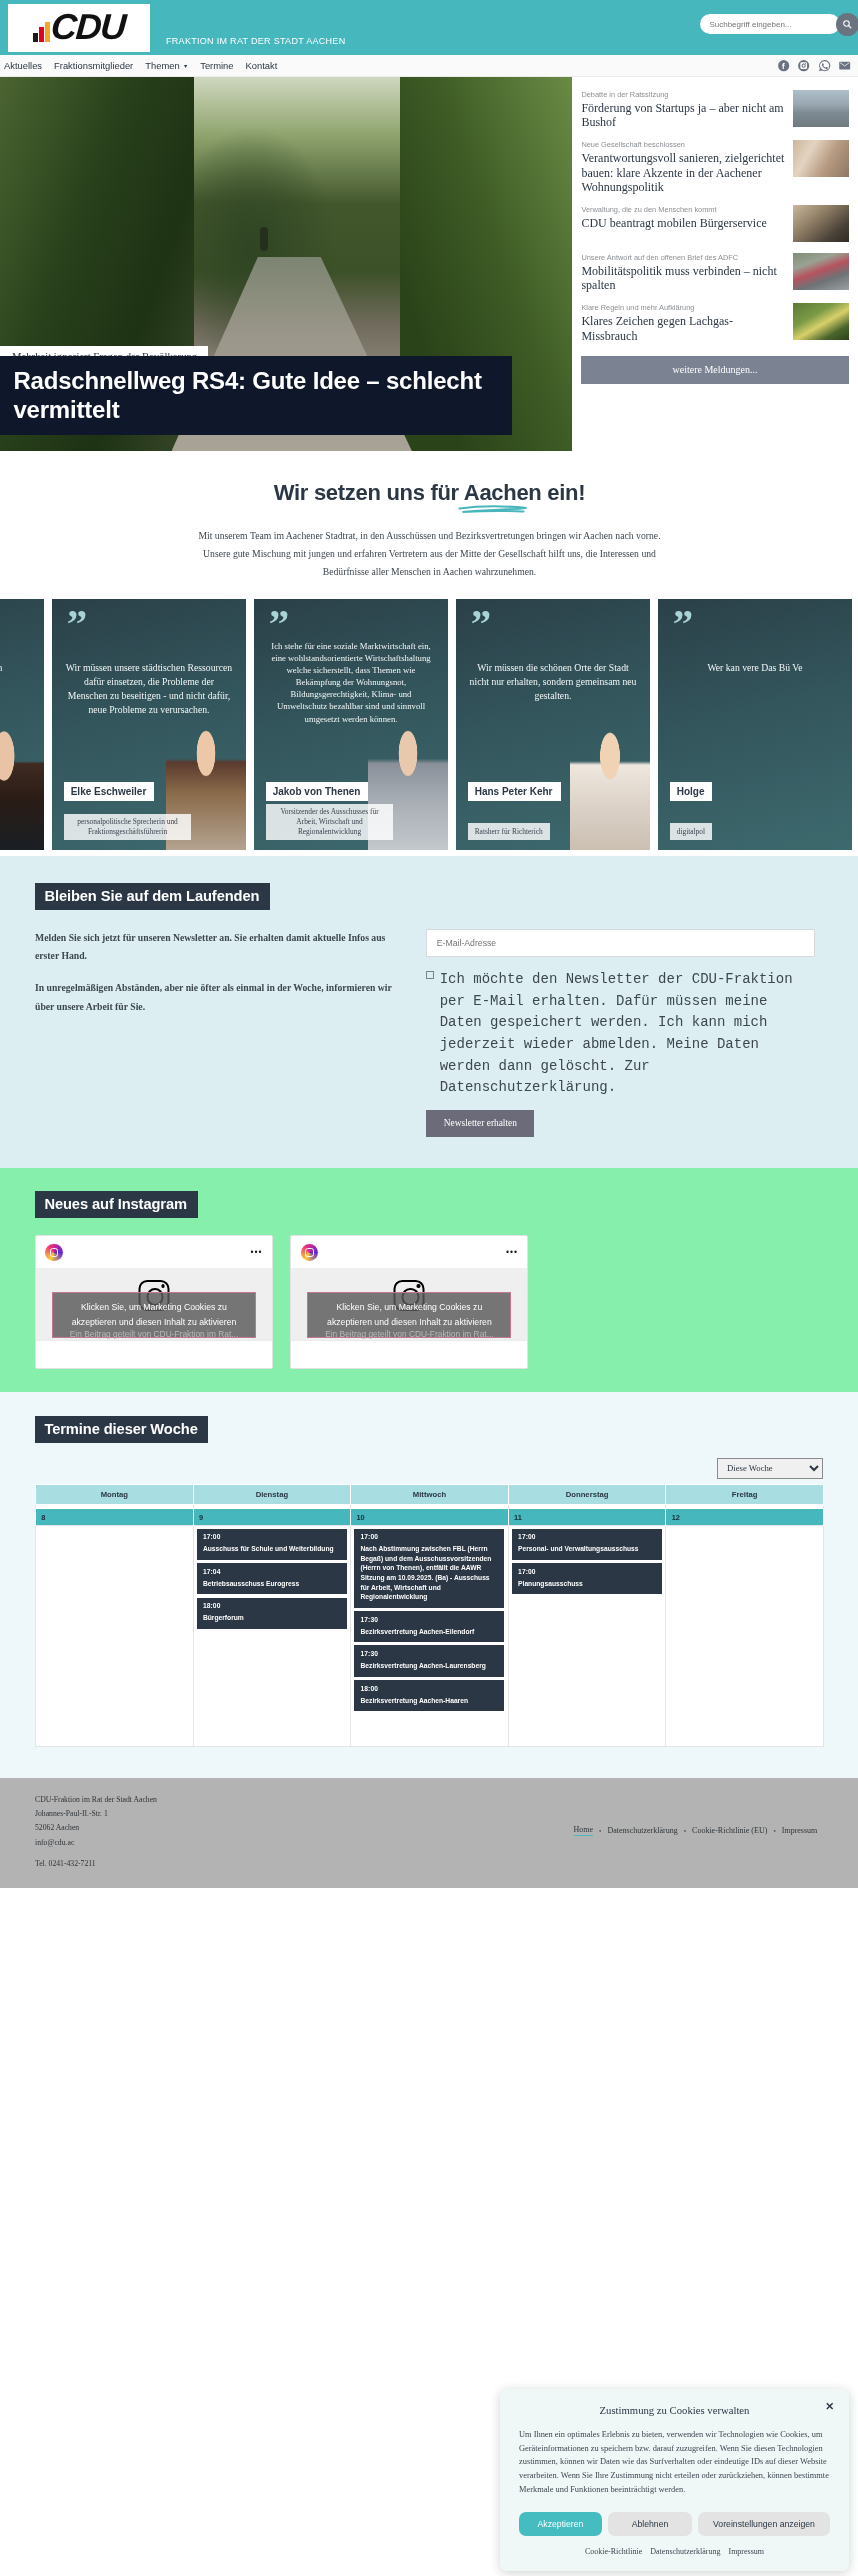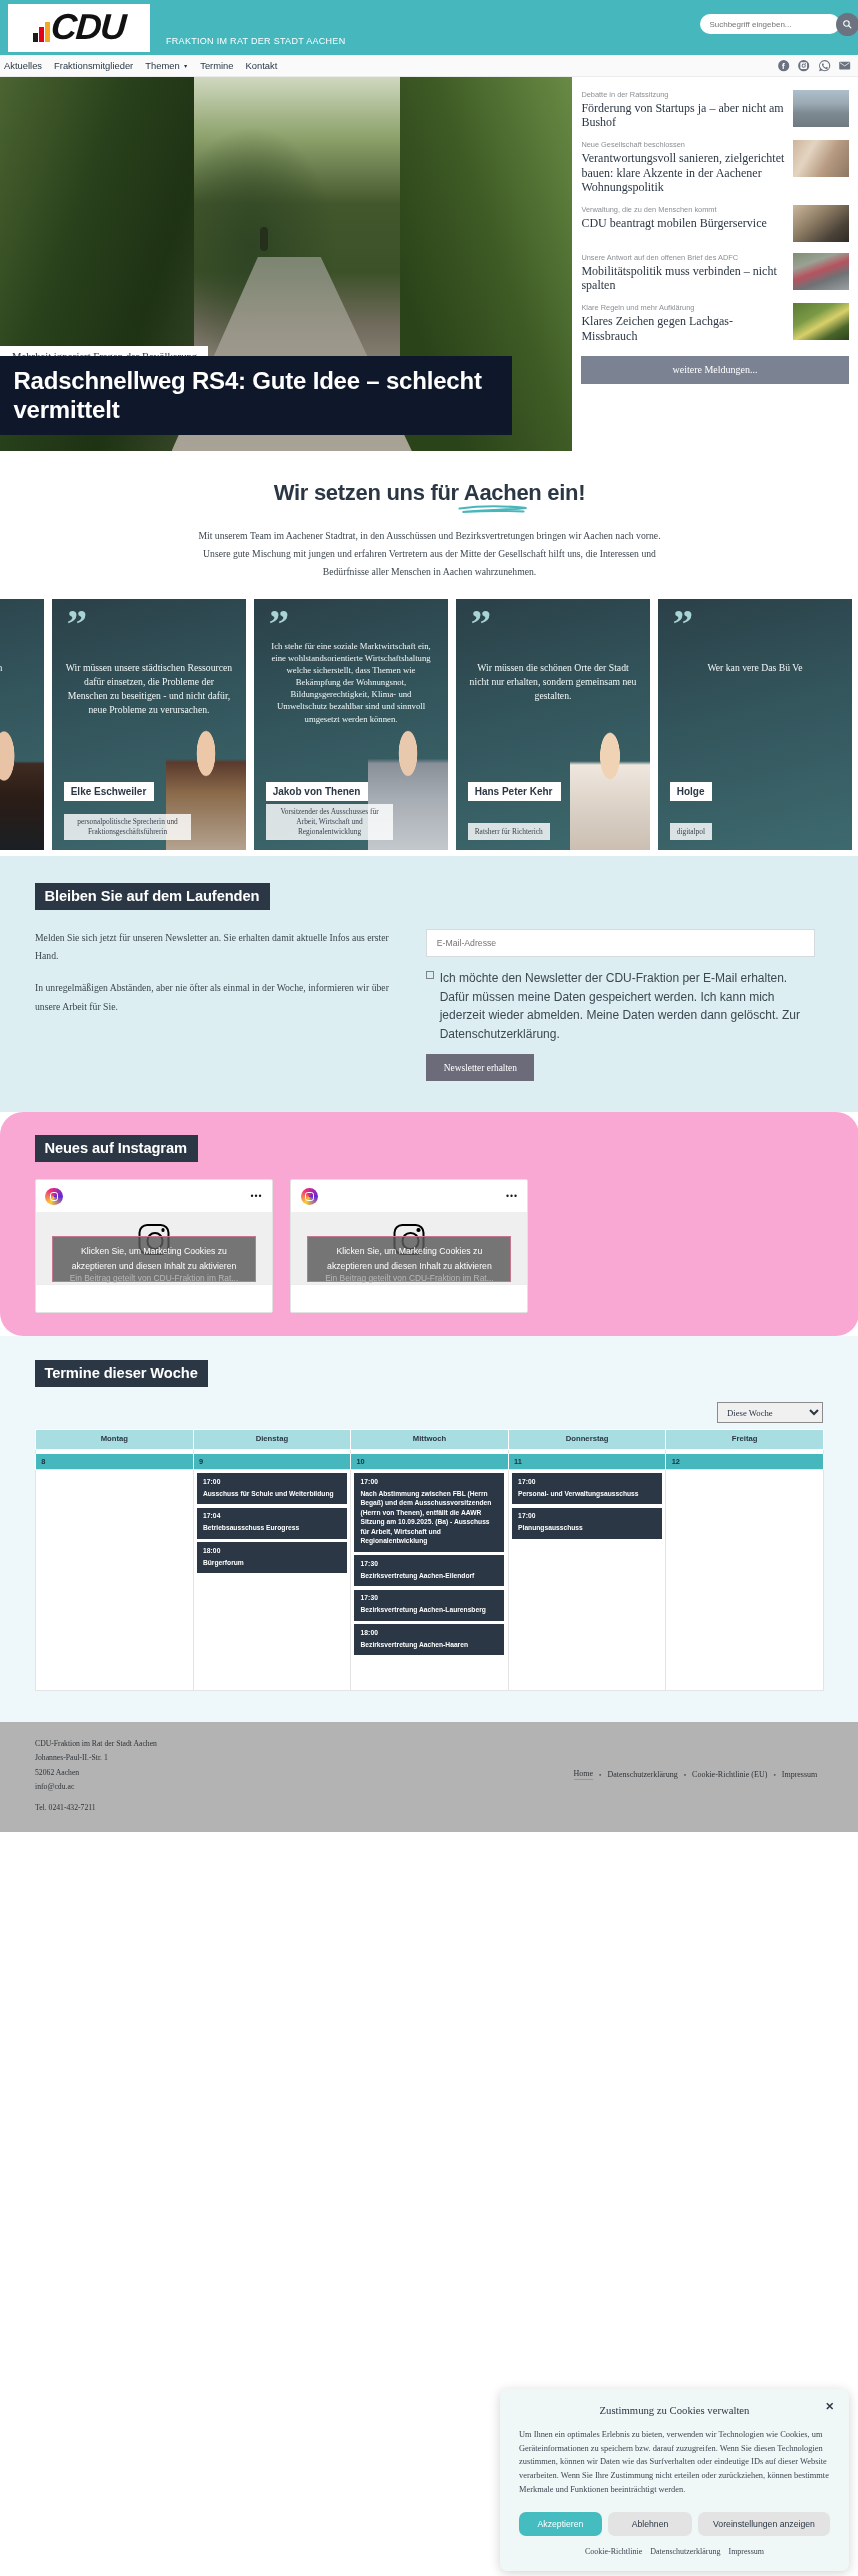--- a/index.html
+++ b/index.html
@@ -305,21 +305,21 @@
     display:inline-block;
     background: #2b3744;
     color: #ffffff;
     font-size: 14.7px;
     font-weight: bold;
     font-stretch: condensed;
     padding: 4.7px 10.7px 6px 9.4px;
     letter-spacing: -0.1px;
   }
   .nl-grid { display: flex; gap: 17.4px; margin-top: 19px; }
-  .nl-left { width: 374px; }
+  .nl-left { width: 374px; font-weight: bold; }
   .nl-p {
     font-family: "Liberation Serif", serif;
     font-size: 9.7px;
     line-height: 1.9;
     color: #3d4750;
     margin-bottom: 13.4px;
   }
   .nl-right { flex: 1; padding-right: 9.4px;}
   .email-input {
     width: 100%;
@@ -328,38 +328,38 @@
     background: #fff;
     padding: 0 9.4px;
     font-size: 8.7px;
     color: #7a8188;
     font-family: "Liberation Sans", sans-serif;
     outline:none;
   }
   .consent { display: flex; gap: 5.3px; margin-top: 12px; align-items: flex-start; }
   .cb { width: 8px; height: 8px; border: 0.7px solid #7d858c; background: #dceef1; margin-top: 2px; flex:0 0 8px; cursor:pointer;}
   .consent-text {
-    font-family: Liberation Sans, sans-serif;
-    font-size: 12px;
+    font-family: Liberation Mono, monospace;
+    font-size: 14px;
     line-height: 1.55;
     color: #3d4750;
   }
   .nl-btn {
     margin-top: 10.7px;
     background: #6c6b7a;
     border: none;
     color: #ffffff;
     font-family: "Liberation Serif", serif;
     font-size: 9.4px;
     padding: 8.7px 17.4px;
     cursor: pointer;
   }
 
   
-  .insta-sec { background: #f9a8d4; padding: 23px 0 23px 0; border-radius: 23px; }
+  .insta-sec { background: #86efac; padding: 23px 0 23px 0; }
   .insta-grid { display: flex; gap: 17.4px; margin-top: 17.4px; }
   .ig-card {
     width: 238px;
     border: 0.7px solid #e2e2e2;
     background: #fff;
     border-radius: 2px;
     position: relative;
     height: 134px;
     cursor: pointer;
   }

